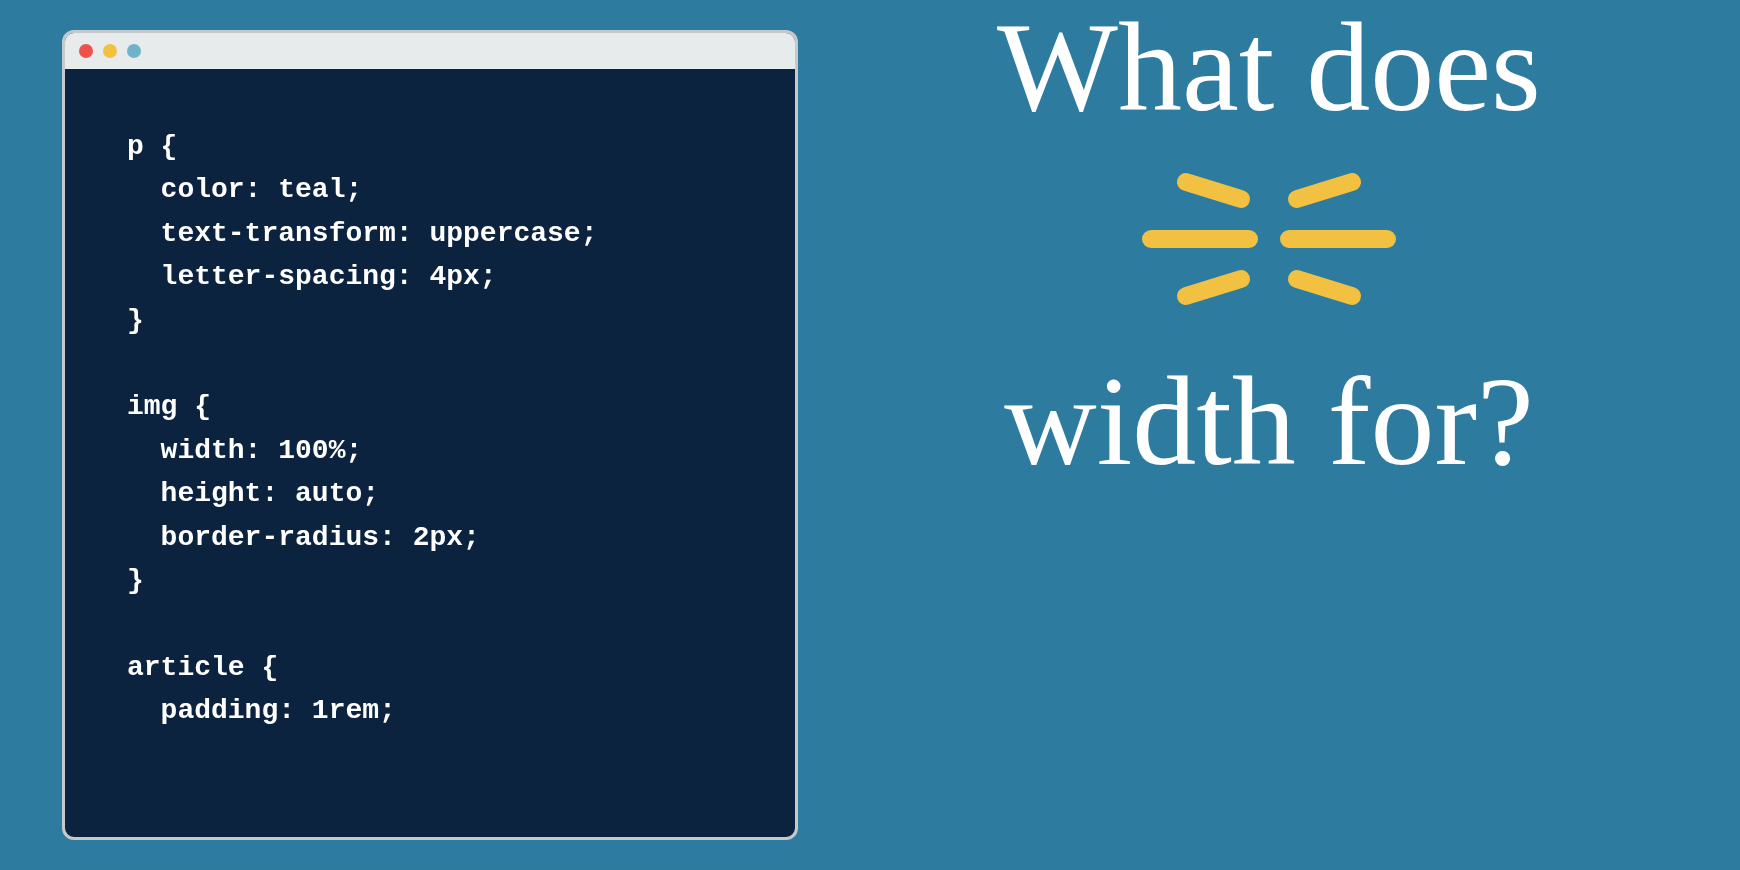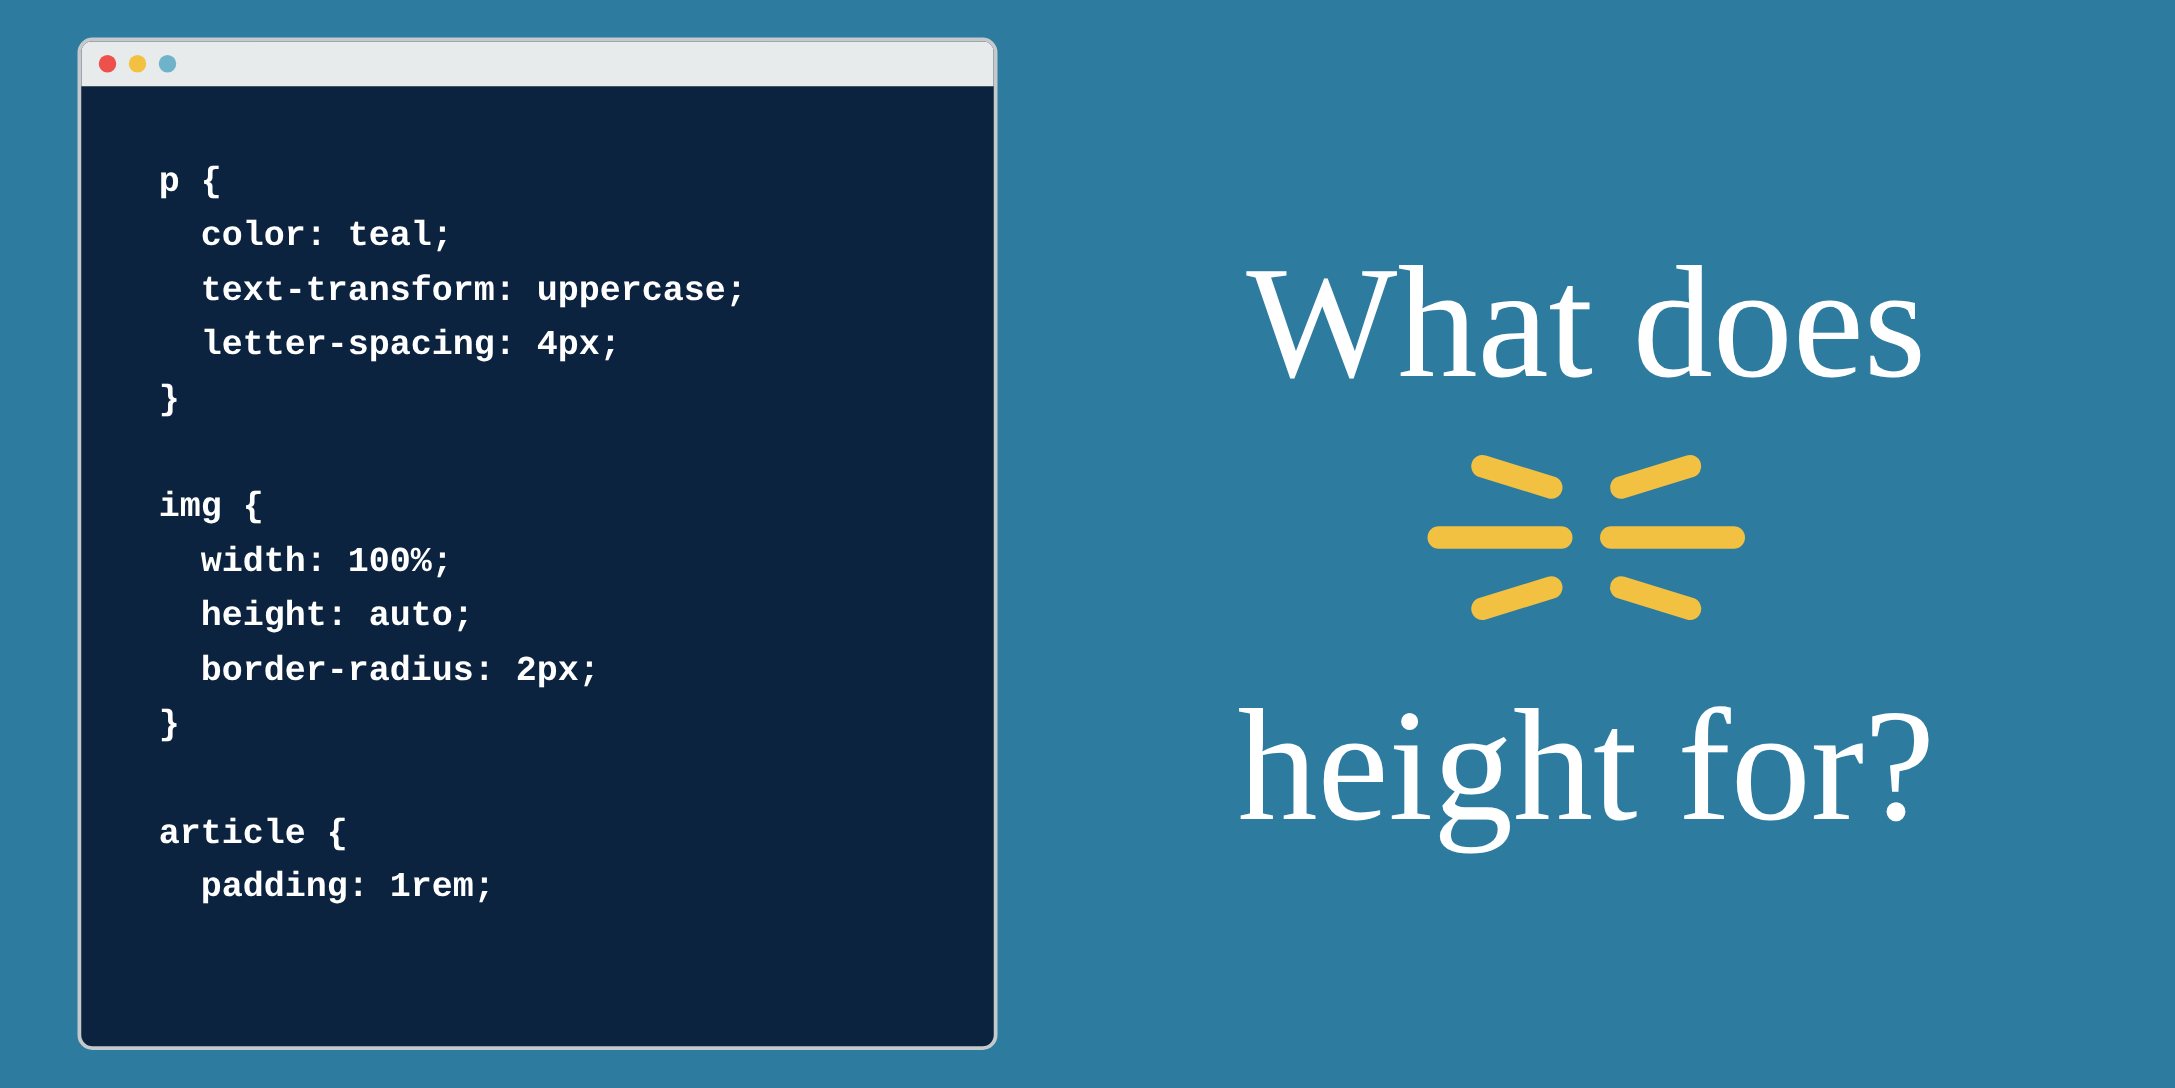--- a/index.html
+++ b/index.html
@@ -47,21 +47,21 @@
   font-weight: 700;
   line-height: 1.55;
   white-space: pre;
 }
 .headline {
   flex: 1;
   height: 100%;
   display: flex;
   flex-direction: column;
   align-items: center;
-  justify-content: center;
+  justify-content: flex-start;
   color: #ffffff;
 }
 .script-line {
   font-family: "Brush Script MT", "Segoe Script", cursive;
   font-size: 128px;
   line-height: 1.05;
 }
 .css-row {
   display: flex;
   align-items: center;
@@ -118,14 +118,14 @@
       <path d="M110 35 L55 18"></path>
       <path d="M118 75 L20 75"></path>
       <path d="M110 115 L55 132"></path>
     </svg>
     <svg class="burst" viewBox="0 0 130 150">
       <path d="M20 35 L75 18"></path>
       <path d="M12 75 L110 75"></path>
       <path d="M20 115 L75 132"></path>
     </svg>
   </div>
-  <div class="script-line">height for?</div>
+  <div class="script-line">width for?</div>
 </div>
 
 </body></html>

